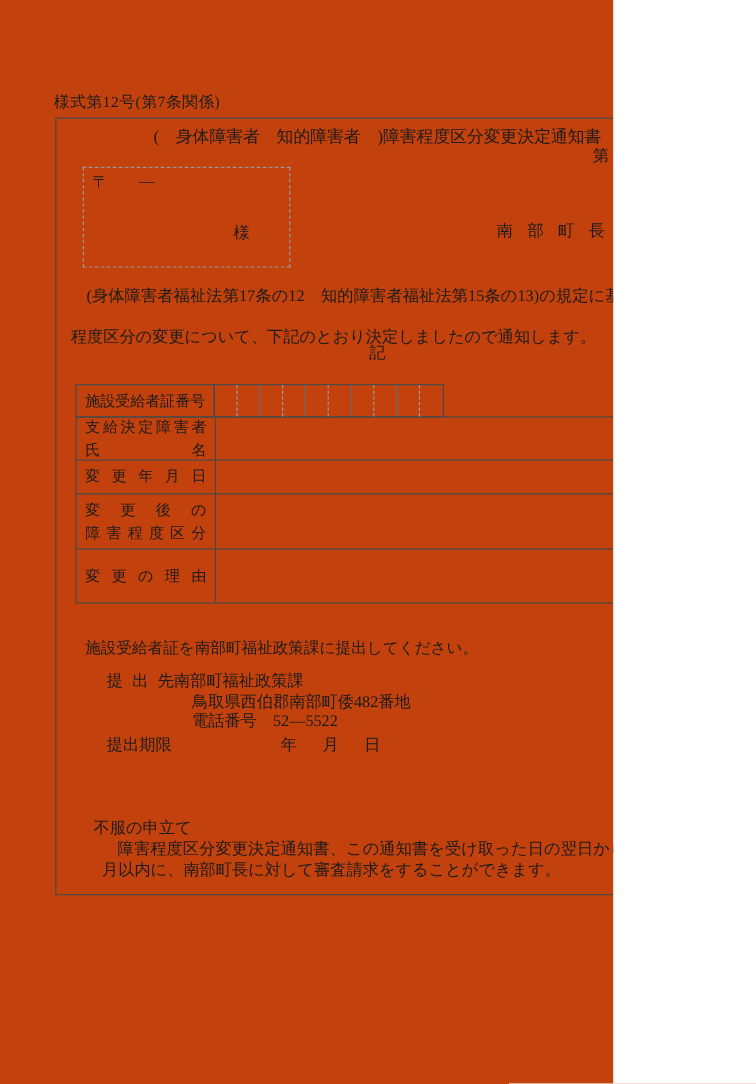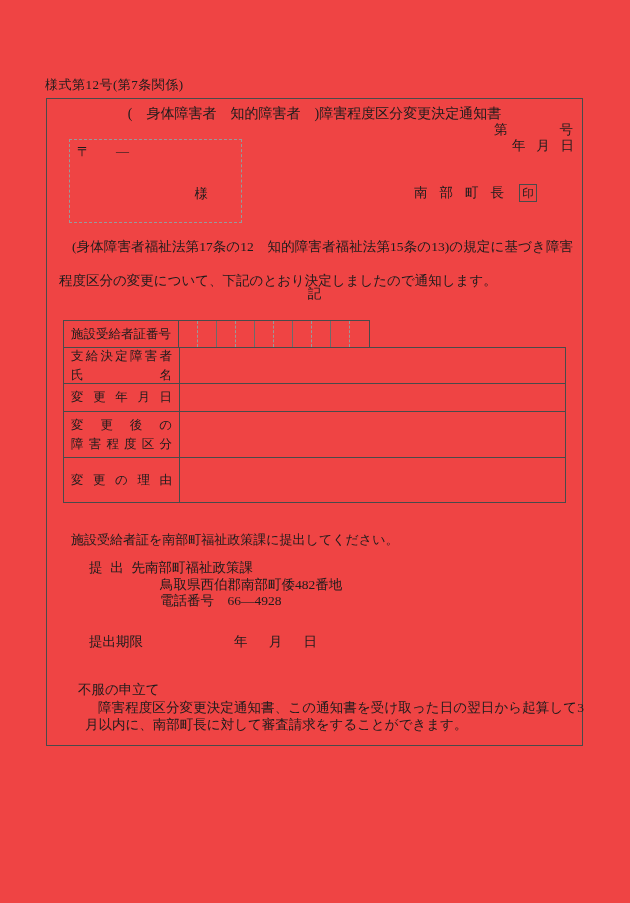--- a/index.html
+++ b/index.html
@@ -1,17 +1,17 @@
 <!DOCTYPE html>
 <html><head>
 <meta charset="utf-8">
 <style>
   html,body{margin:0;padding:0;background:#ffffff;}
   .page{
-    position:relative;width:630px;height:903px;background:#ef4444;
+    position:relative;width:511px;height:903px;background:#c2410c;
     font-family:"Liberation Serif","DejaVu Serif",serif;color:#1c1c1c;
     overflow:hidden;
   }
   .form-no{position:absolute;left:45px;top:76px;font-size:13px;letter-spacing:.5px;}
   .sheet{position:absolute;left:46px;top:98px;width:537px;height:648px;border:1px solid #4a4a4a;box-sizing:border-box;}
 
   .title{position:absolute;top:6px;left:0;right:0;text-align:center;font-size:14px;}
   .doc-no{position:absolute;top:22px;right:9px;font-size:13.5px;}
   .doc-no-gap{display:inline-block;width:52px;}
   .date-line{position:absolute;top:38px;right:8px;font-size:13.5px;}
@@ -42,21 +42,21 @@
   .trow + .trow{border-top:1px solid #4a4a4a;}
   .trow .lbl{box-sizing:border-box;width:116px;border-right:1px solid #4a4a4a;display:flex;flex-direction:column;justify-content:center;padding:0 7px;gap:2px;}
   .trow .val{flex:1;}
   .r2{height:35px;}.r3{height:27px;}.r4{height:45px;}.r5{height:44px;}
 
   .notice{position:absolute;left:24px;top:432px;font-size:13px;font-family:Liberation Serif, serif;}
   .submission{position:absolute;left:42px;top:461px;display:flex;font-size:13.5px;line-height:16.5px;}
   .sub-label{width:56px;align-self:flex-start;}
   .sub-details{}
   .sub-details .ind{text-indent:15px;}
-  .deadline{position:absolute;left:42px;top:534px;display:flex;font-size:13.5px;}
+  .deadline{position:absolute;left:42px;top:513px;display:flex;font-size:13.5px;}
   .deadline-date{width:83px;margin-left:91px;}
   .appeal{position:absolute;left:31px;top:583px;width:506px;font-size:13.5px;line-height:16.8px;}
   .appeal p{margin:1px 0 0 7px;text-indent:13px;text-align:justify;}
 </style>
 </head>
 <body>
 
 <div class="page">
 
   <div class="form-no">様式第12号(第7条関係)</div>
@@ -195,21 +195,21 @@
 
     <div class="submission">
       <span class="spread sub-label">
           <span>提</span>
           <span>出</span>
           <span>先</span>
         </span>
       <div class="sub-details">
         <div>南部町福祉政策課</div>
         <div class="ind">鳥取県西伯郡南部町倭482番地</div>
-        <div class="ind">電話番号　66—4928</div>
+        <div class="ind">電話番号　52—5522</div>
       </div>
     </div>
 
     <div class="deadline">
       <span>提出期限</span>
       <span class="spread deadline-date">
           <span>年</span>
           <span>月</span>
           <span>日</span>
         </span>

